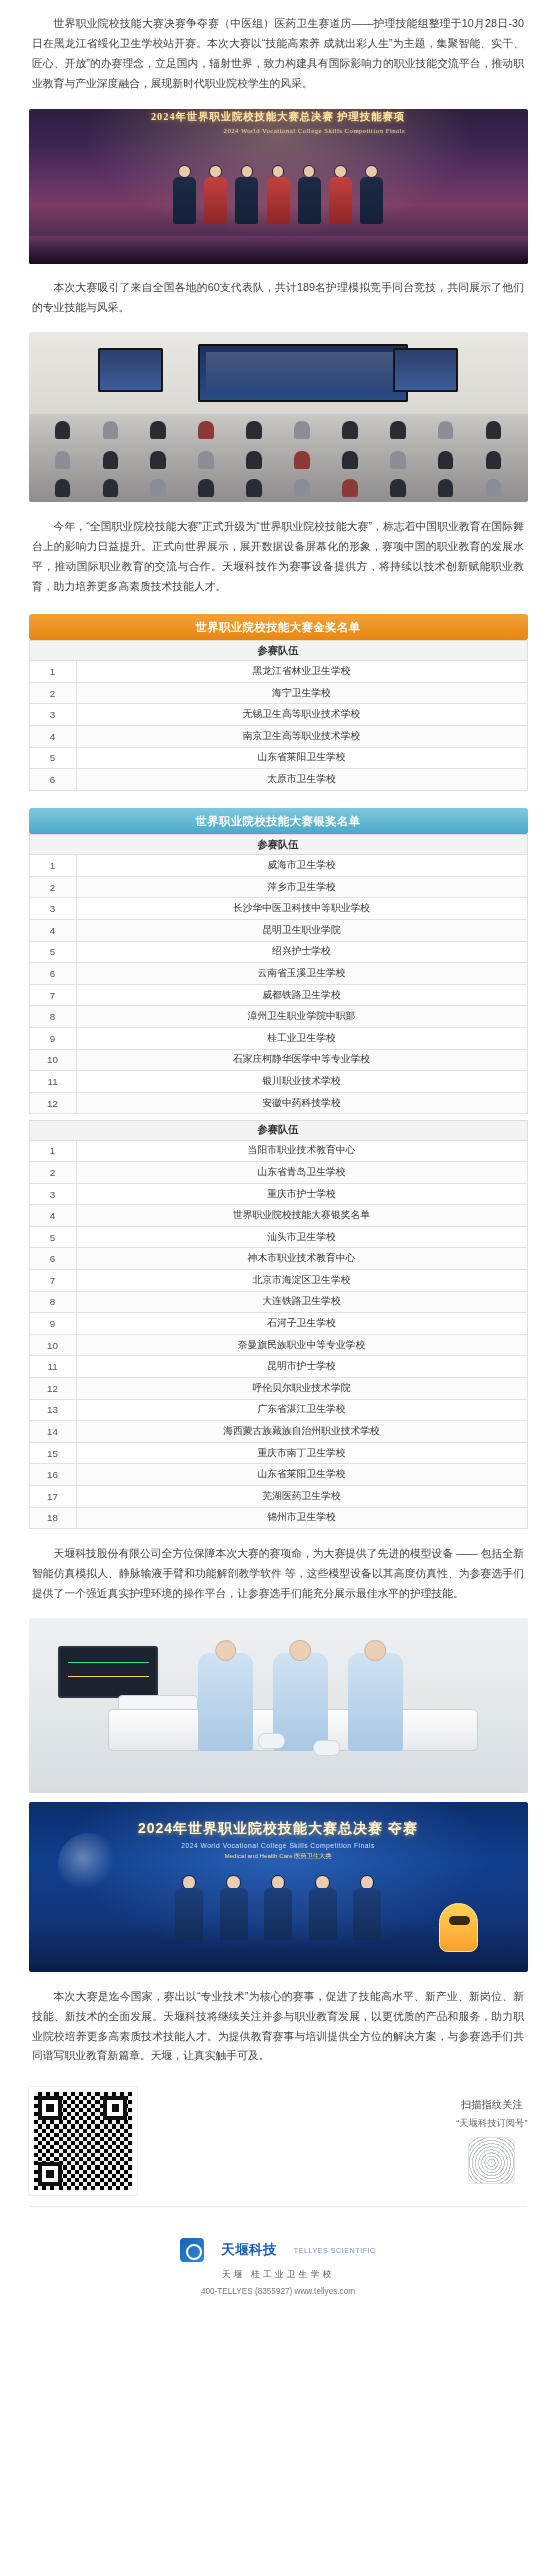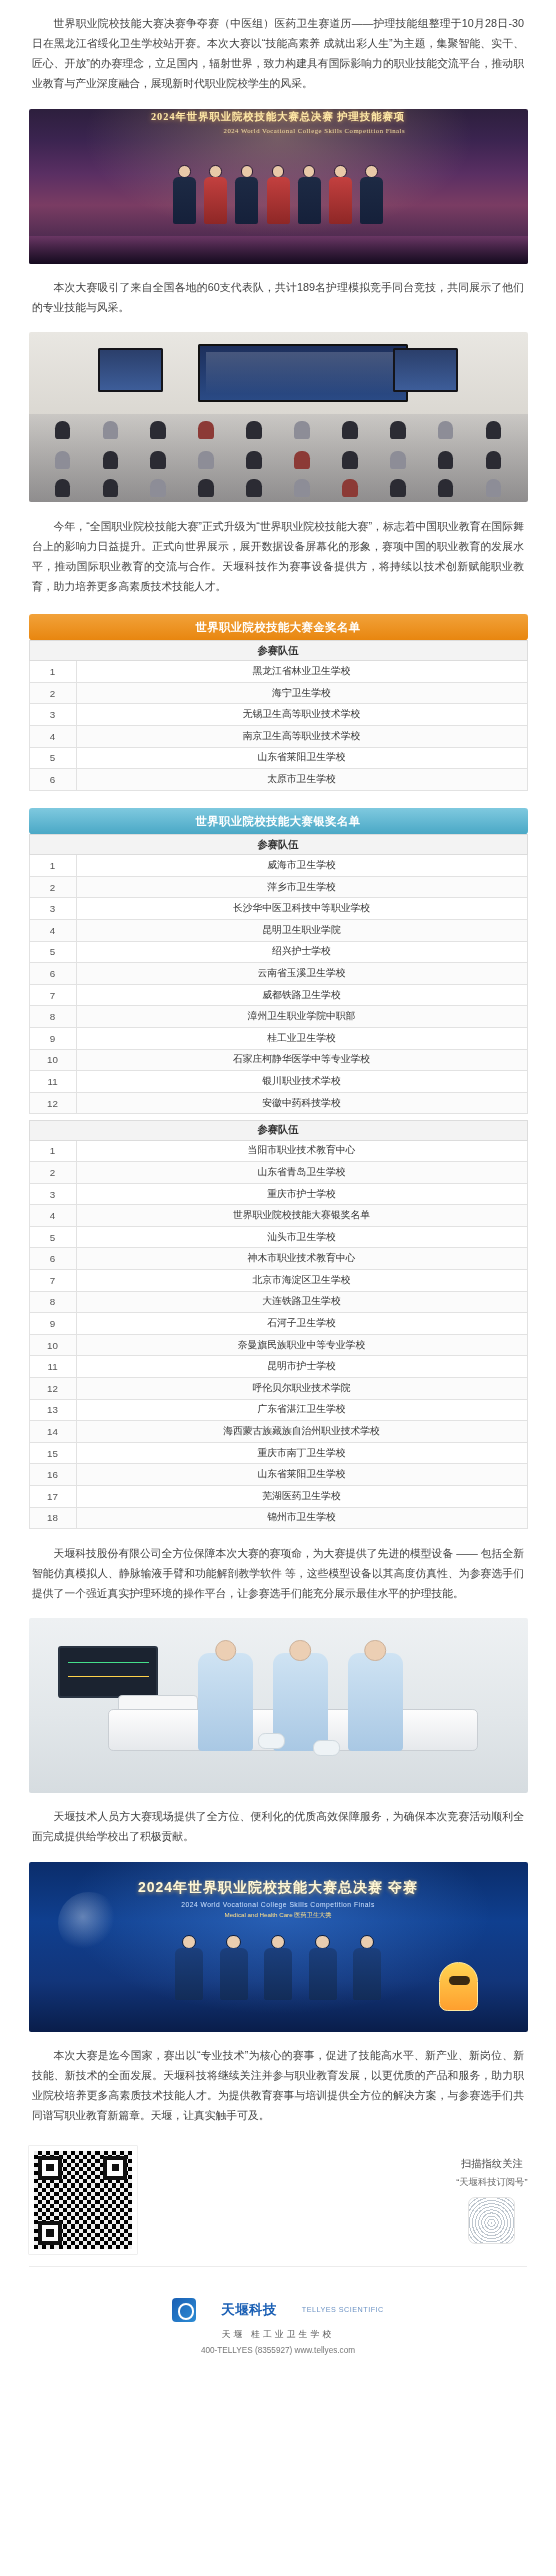--- a/index.html
+++ b/index.html
@@ -291,21 +291,21 @@
     border: 0.5px solid #e2e2e2;
   }
   .footer-bar {
     width: 556px;
     margin-top: 17.5px;
     background: #ffffff;
     padding: 13.4px 0 17.5px;
     text-align: center;
   }
   .brand {
-    display: flex; align-items: center; justify-content: center; gap: 25px;
+    display: flex; align-items: center; justify-content: center; gap: 17px;
   }
   .brand .logo {
     width: 24px; height: 24px; border-radius: 4.1px;
     background: linear-gradient(135deg,#1a5fb4,#2d8cd4);
     position: relative;
   }
   .brand .logo::after{
     content:""; position:absolute; left:5.7px; top:5.7px; width:12.4px;height:12.4px;
     border:2.1px solid #fff; border-radius:50%;
   }
@@ -612,23 +612,20 @@
           <div class="hd"></div>
         </div>
       <div class="nurse n3">
           <div class="hd"></div>
         </div>
       <div class="glove" style="left:46%;top:66%"></div>
       <div class="glove" style="left:57%;top:70%"></div>
     </div>
   </div>
 
-  <div class="pad">
-    <p class="body-text">天堰技术人员方大赛现场提供了全方位、便利化的优质高效保障服务，为确保本次竞赛活动顺利全面完成提供给学校出了积极贡献。</p>
-  </div>
 
   <div class="photo">
     <div class="photo-ceremony">
       <div class="ribbons"></div>
       <div class="cer-title">
         <div class="t1">2024年世界职业院校技能大赛总决赛 夺赛</div>
         <div class="t2">2024 World Vocational College Skills Competition Finals</div>
         <div class="cer-sub">Medical and Health Care 医药卫生大类</div>
       </div>
       <div class="cer-people">

